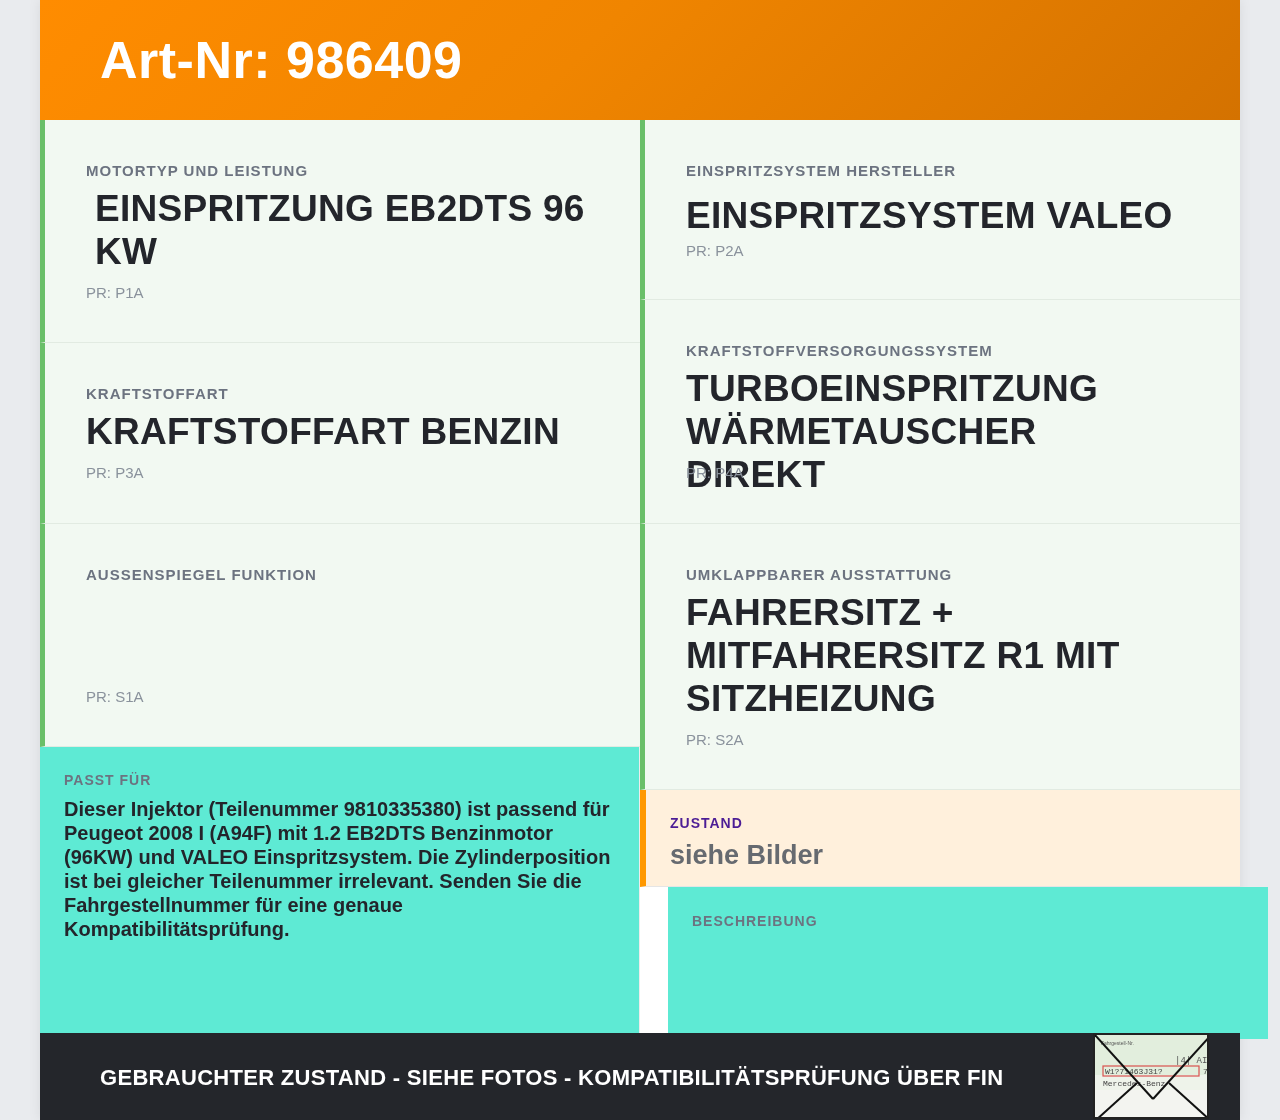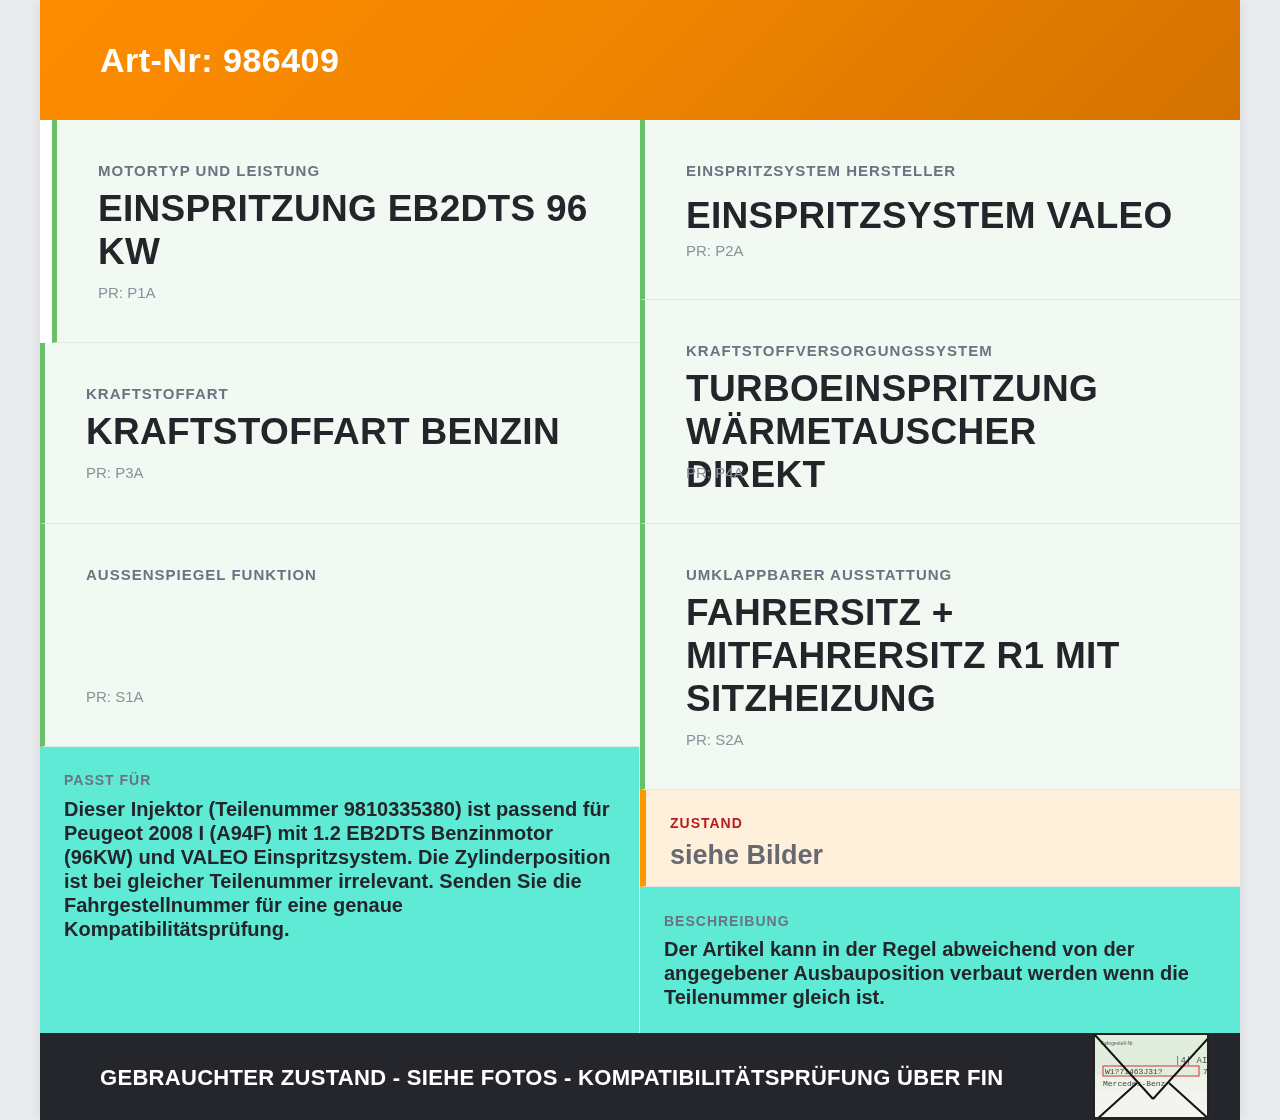--- a/index.html
+++ b/index.html
@@ -1,46 +1,46 @@
 <!DOCTYPE html>
 <html><head>
 <meta charset="utf-8">
 <style>
   html, body { margin:0; padding:0; }
   body { width:1280px; height:1120px; background:#e9ebee; font-family:"Liberation Sans", sans-serif; overflow:hidden; position:relative; }
   .page { position:absolute; left:40px; top:0; width:1200px; height:1120px; background:#fff; box-shadow:0 0 12px rgba(0,0,0,.08); }
   .header { height:120px; background:linear-gradient(135deg,#ff8c00 0%,#f08500 45%,#d47200 100%); display:flex; align-items:center; }
-  .header h1 { margin:0 0 0 60px; color:#fff; font-size:34px; font-weight:700; letter-spacing:0.5px; }
+  .header h1 { margin:0 0 0 60px; color:#fff; font-size:52px; font-weight:700; letter-spacing:0.5px; }
   .grid { position:relative; width:1200px; }
   .cell { position:absolute; background:#f2f9f2; border-left:5px solid #6abf69; box-sizing:border-box; border-bottom:1px solid #e2ebe2; }
   .cell .lbl { position:absolute; left:41px; font-size:15px; font-weight:700; color:#6c7380; letter-spacing:1px; }
   .cell .val { position:absolute; left:41px; font-size:37px; font-weight:700; color:#23252b; line-height:43px; letter-spacing:0.3px; }
   .cell .pr { position:absolute; left:41px; font-size:15px; color:#8a929c; }
   .white-box { position:absolute; background:#5eead4; box-sizing:border-box; }
   .white-box .lbl { position:absolute; left:24px; font-size:14px; font-weight:700; color:#6c7380; letter-spacing:1px; }
   .white-box .txt { position:absolute; left:24px; right:24px; font-size:20px; font-weight:700; color:#23252b; line-height:24px; }
   .zustand { position:absolute; left:600px; top:670px; width:600px; height:97px; background:#fff0dc; border-left:6px solid #ff9800; box-sizing:border-box; border-bottom:1px solid #e5e5e5; }
-  .zustand .lbl { position:absolute; left:24px; top:25px; font-size:14px; font-weight:700; color:#b91c1c; letter-spacing:1px; }
+  .zustand .lbl { position:absolute; left:24px; top:25px; font-size:14px; font-weight:700; color:#4c1d95; letter-spacing:1px; }
   .zustand .txt { position:absolute; left:24px; top:50px; font-size:27px; font-weight:700; color:#666a70; }
   .footer { position:absolute; left:0; top:1033px; width:1200px; height:87px; background:#24262b; }
   .footer .txt { position:absolute; left:60px; top:32px; color:#fff; font-size:22px; font-weight:700; letter-spacing:0.3px; }
   .thumb { position:absolute; left:1053px; top:1001px; width:116px; height:86px; background:#f3f3f0; border:2px solid #222; box-sizing:border-box; overflow:hidden; }
 </style>
 </head>
 <body>
 
 <div class="page">
   <div class="header">
     <h1>Art-Nr: 986409</h1>
   </div>
 
   <div class="grid">
-    <div class="cell" style="left:12px;top:0;width:600px;height:223px;">
+    <div class="cell" style="left:0;top:0;width:600px;height:223px;">
       <div class="lbl" style="top:42px;">MOTORTYP UND LEISTUNG</div>
-      <div class="val" style="top:67px;width:500px;">EINSPRITZUNG EB2DTS 96 KW</div>
+      <div class="val" style="top:67px;width:500px;margin-left:9px;">EINSPRITZUNG EB2DTS 96 KW</div>
       <div class="pr" style="top:164px;">PR: P1A</div>
     </div>
     <div class="cell" style="left:600px;top:0;width:600px;height:180px;">
       <div class="lbl" style="top:42px;">EINSPRITZSYSTEM HERSTELLER</div>
       <div class="val" style="top:74px;width:520px;">EINSPRITZSYSTEM VALEO</div>
       <div class="pr" style="top:122px;text-align:center;">PR: P2A</div>
     </div>
     <div class="cell" style="left:0;top:223px;width:600px;height:181px;">
       <div class="lbl" style="top:42px;">KRAFTSTOFFART</div>
       <div class="val" style="top:67px;width:520px;">KRAFTSTOFFART BENZIN</div>
@@ -64,23 +64,22 @@
     <div class="white-box" style="left:0;top:627px;width:600px;height:286px;border-right:1px solid #ececec;">
       <div class="lbl" style="top:25px;">PASST FÜR</div>
       <div class="txt" style="top:50px;">Dieser Injektor (Teilenummer 9810335380) ist passend für Peugeot 2008 I (A94F) mit 1.2 EB2DTS Benzinmotor (96KW) und VALEO Einspritzsystem. Die Zylinderposition ist bei gleicher Teilenummer irrelevant. Senden Sie die Fahrgestellnummer für eine genaue Kompatibilitätsprüfung.</div>
     </div>
 
     <div class="zustand">
       <div class="lbl">ZUSTAND</div>
       <div class="txt">siehe Bilder</div>
     </div>
 
-    <div class="white-box" style="left:600px;top:767px;width:600px;height:152px;">
+    <div class="white-box" style="left:628px;top:767px;width:600px;height:152px;">
       <div class="lbl" style="top:26px;">BESCHREIBUNG</div>
-      <div class="txt" style="top:50px;">Der Artikel kann in der Regel abweichend von der angegebener Ausbauposition verbaut werden wenn die Teilenummer gleich ist.</div>
     </div>
   </div>
 
   <div class="footer">
     <div class="txt">GEBRAUCHTER ZUSTAND - SIEHE FOTOS - KOMPATIBILITÄTSPRÜFUNG ÜBER FIN</div>
   </div>
 </div>
 
 <div class="thumb" style="left:1093px;top:1033px;">
   <svg width="116" height="86" viewBox="0 0 116 86">

